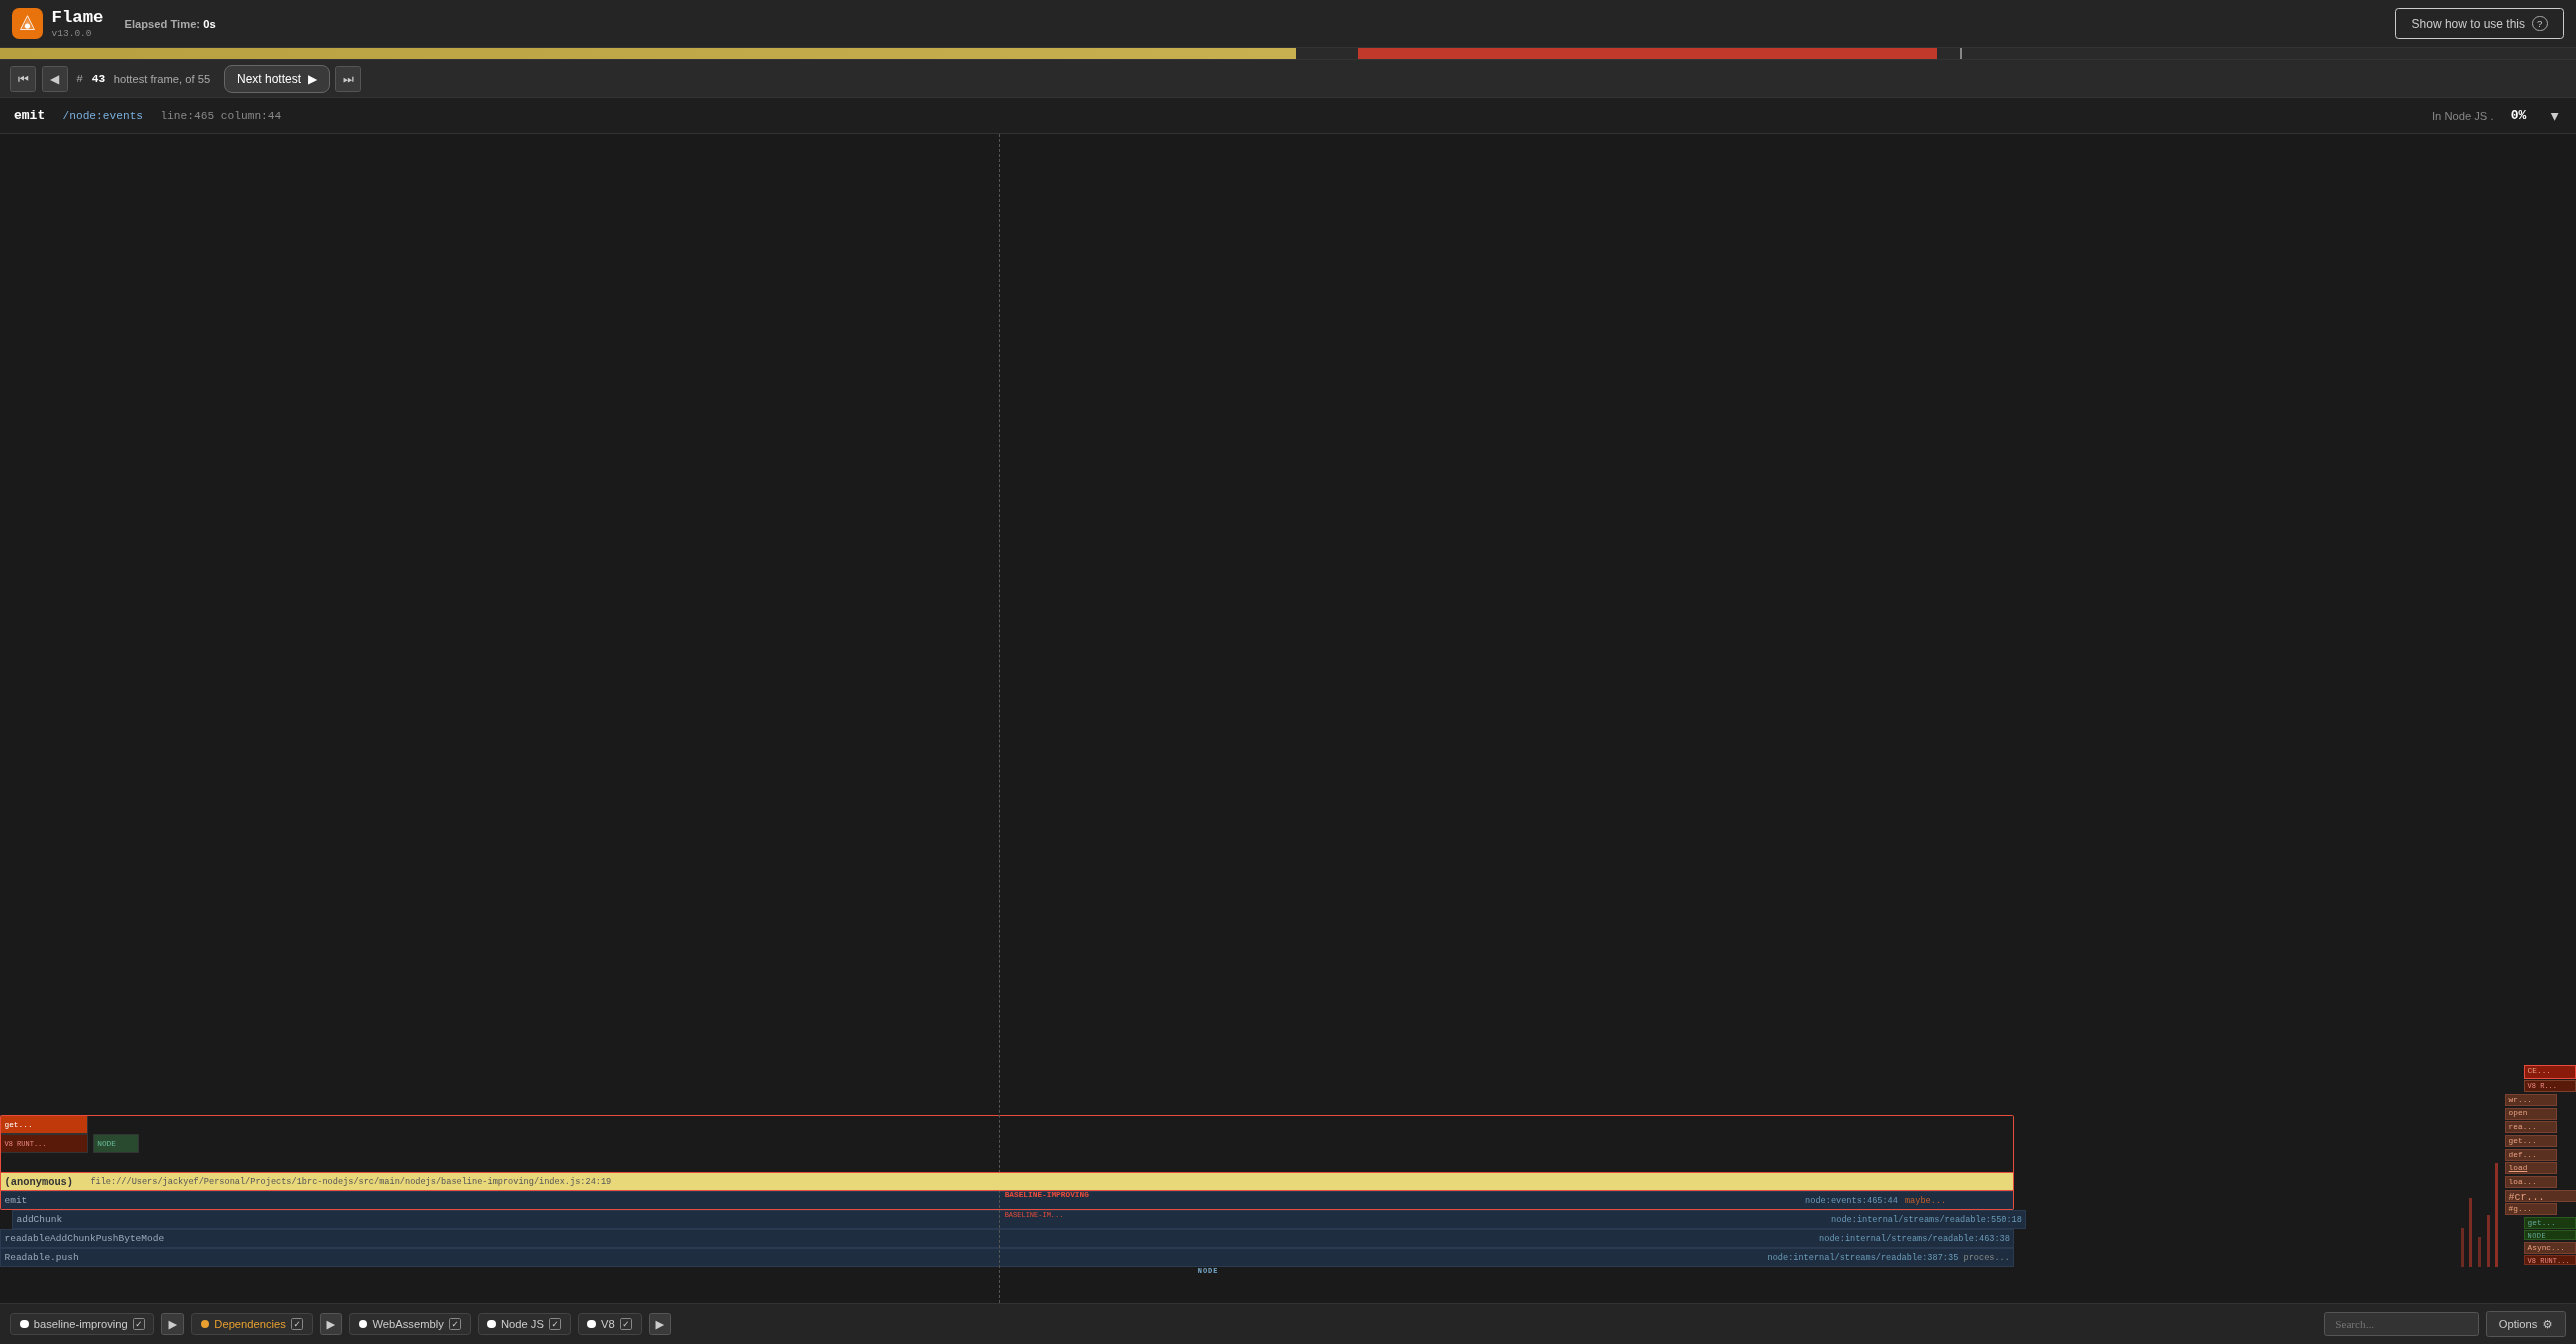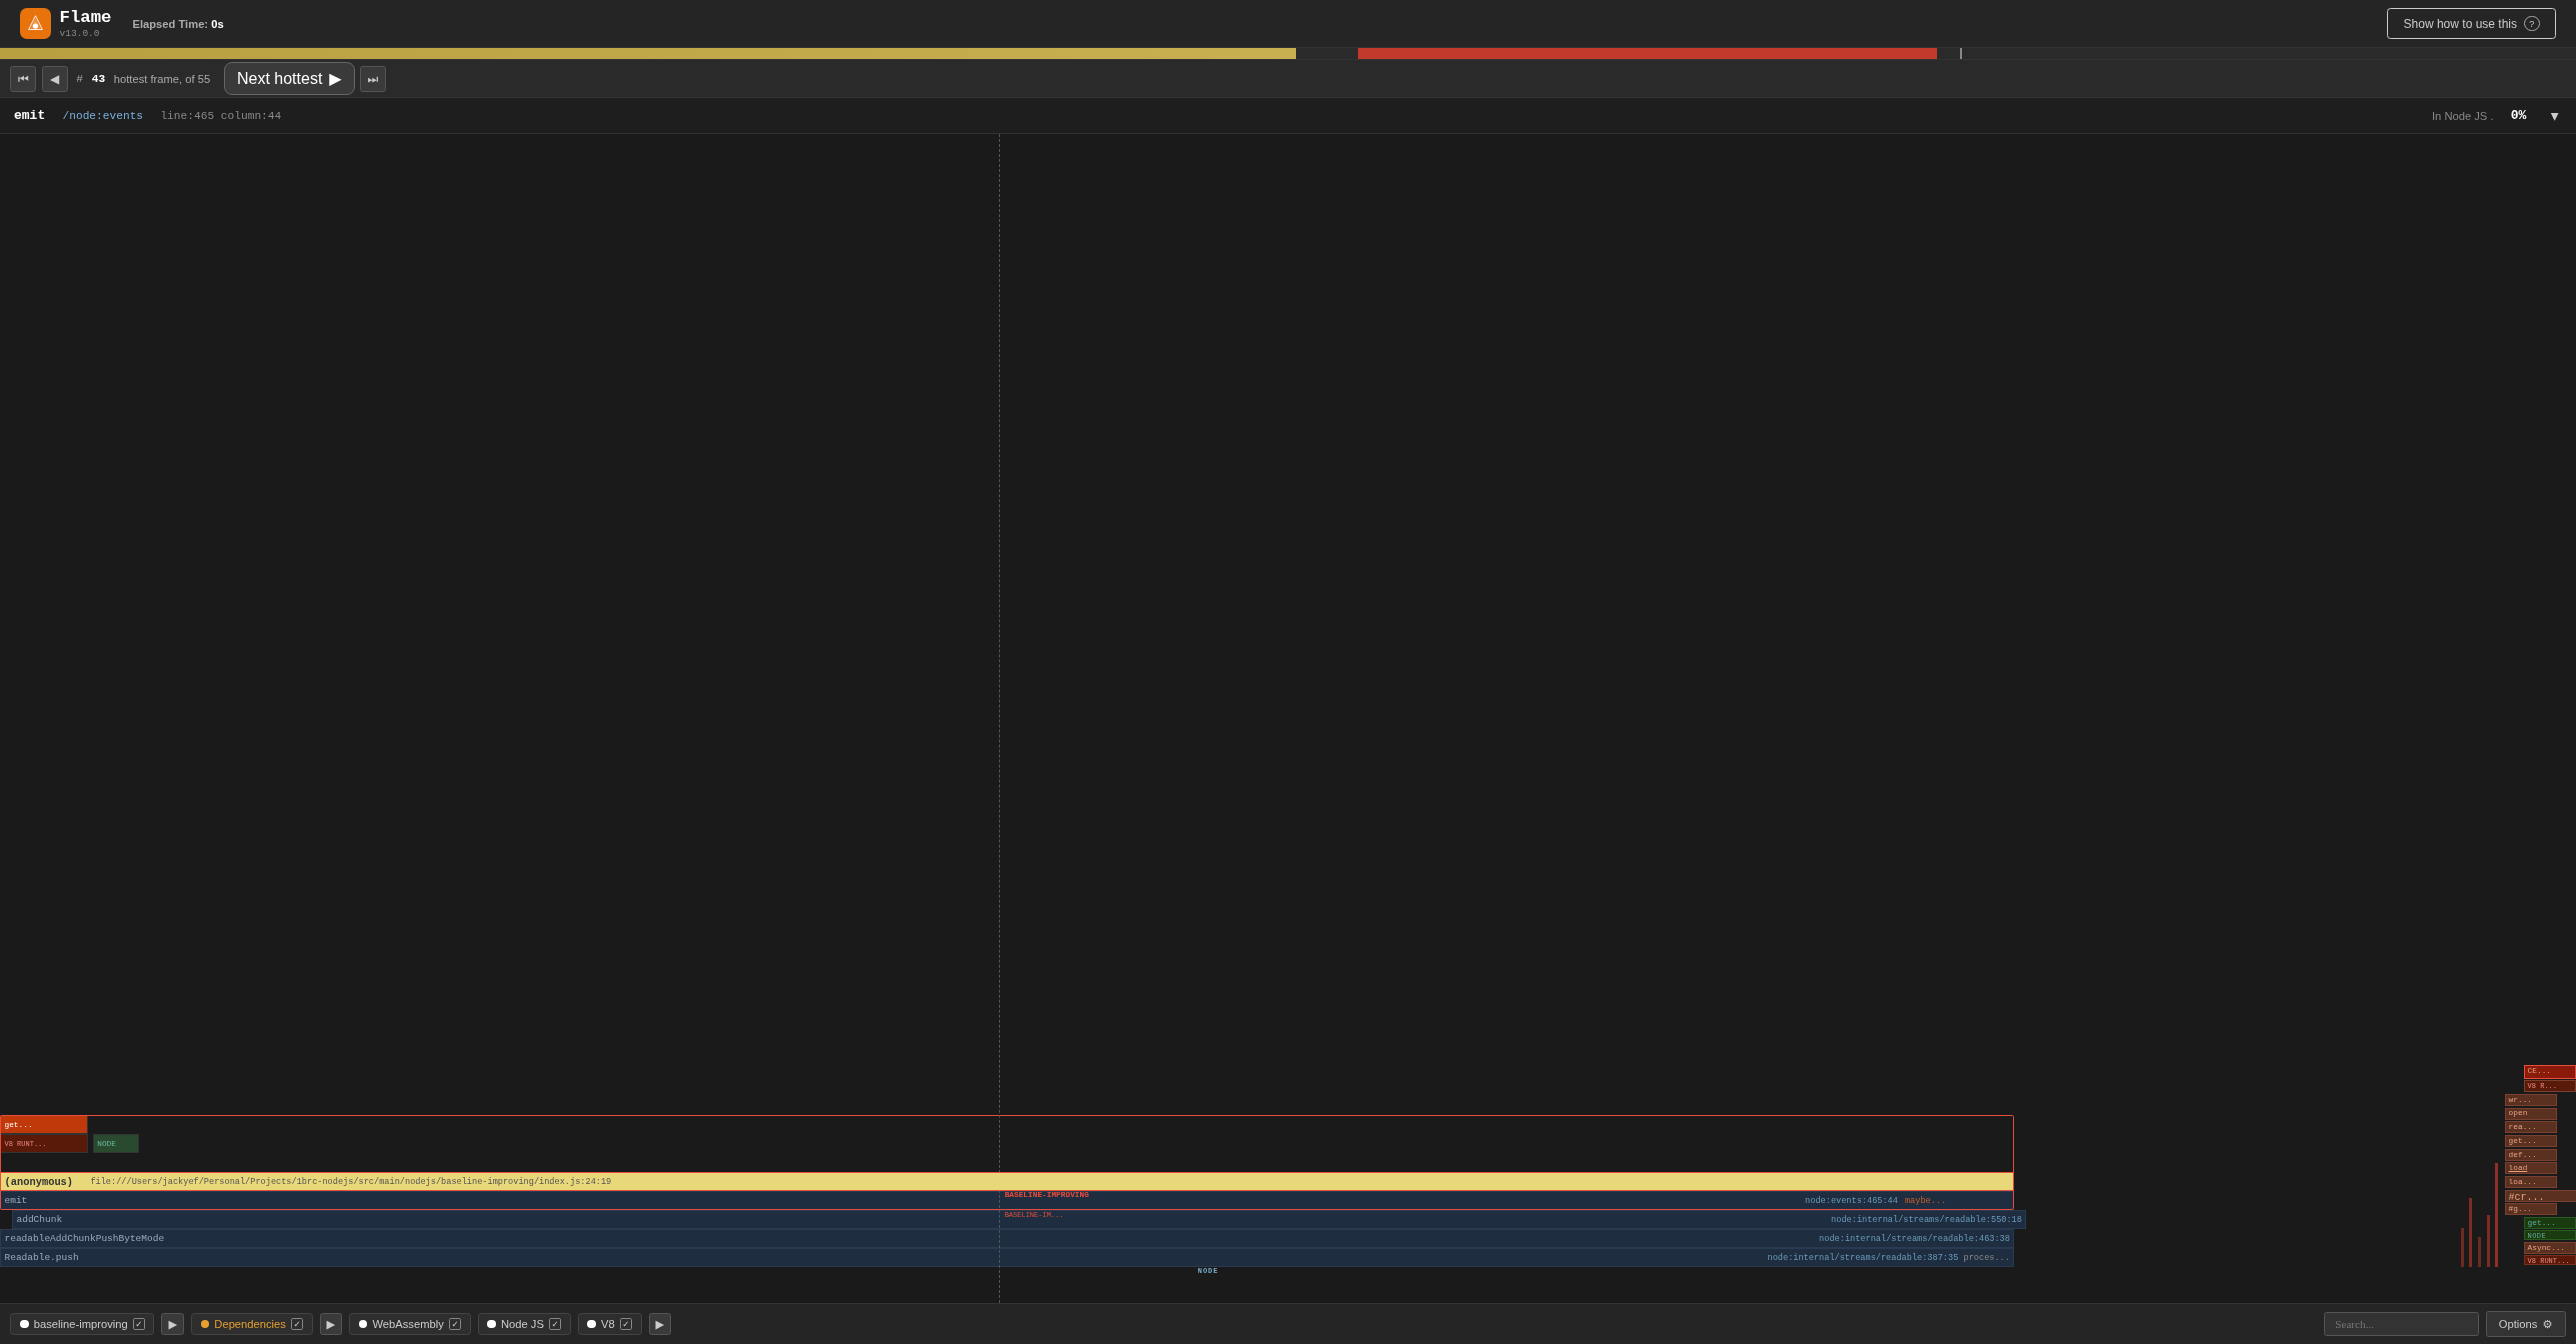--- a/index.html
+++ b/index.html
@@ -11,21 +11,21 @@
       overflow: hidden;
       width: 100vw;
       height: 100vh;
     }
 
     
     #header {
       background: #252525;
       display: flex;
       align-items: center;
-      padding: 0 20px;
+      padding: 0 12px;
       height: 48px;
       border-bottom: 0.9px solid #333;
     }
     #logo-icon {
       width: 31px;
       height: 31px;
       background: #e8720c;
       border-radius: 7px;
       display: flex;
       align-items: center;
@@ -102,21 +102,21 @@
     #frame-hash { color: #aaa; margin: 0 3.5px; }
     #frame-number { color: #fff; font-weight: bold; margin-right: 3.5px; }
     #frame-label { color: #aaa; margin-right: 8.6px; font-family: sans-serif; font-size: 11.2px; }
     #next-hottest-btn {
       background: #3a3a3a;
       border: 0.9px solid #666;
       color: #fff;
       padding: 6px 12px;
       border-radius: 8px;
       cursor: pointer;
-      font-size: 16px;
+      font-size: 12px;
       display: flex; align-items: center; gap: 7px;
       font-family: sans-serif;
     }
 
     
     #info-bar {
       background: #1e1e1e;
       display: flex;
       align-items: center;
       padding: 0 14px;

